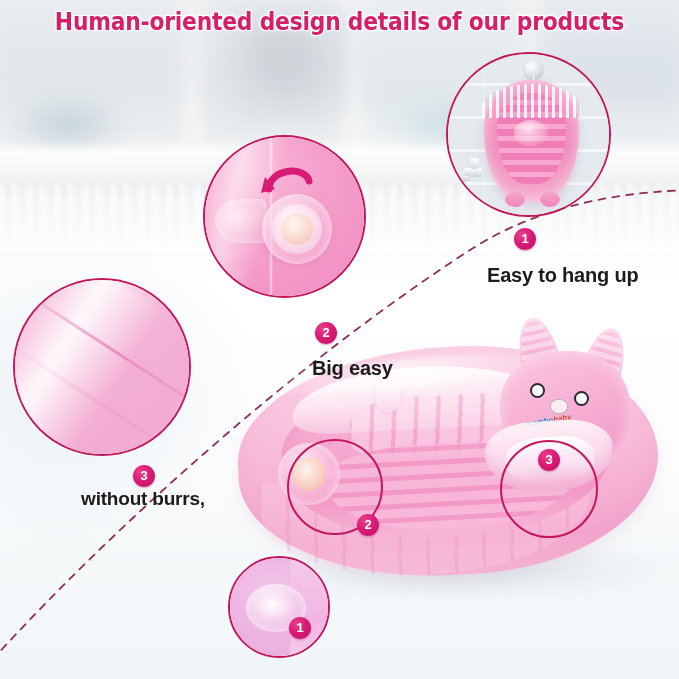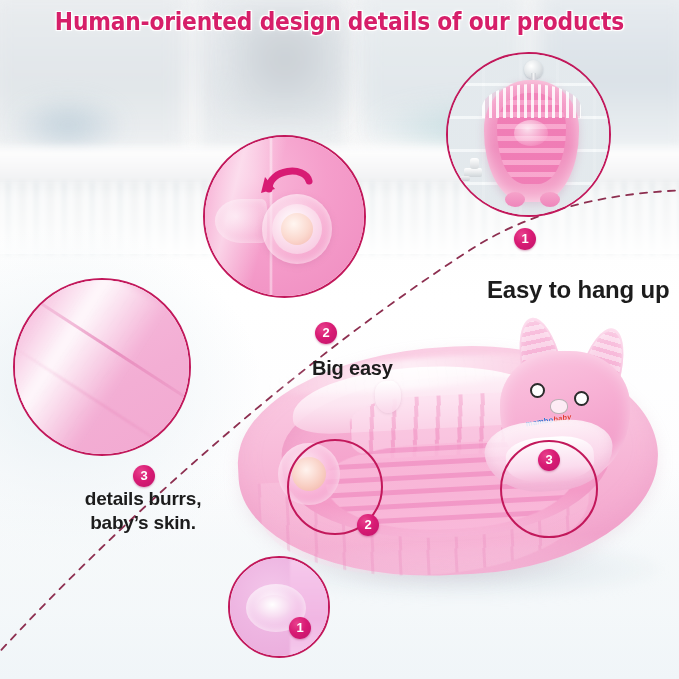--- a/index.html
+++ b/index.html
@@ -470,21 +470,21 @@
 
   
   .caption {
     position: absolute;
     color: #1c1c1c;
     font-family: "Liberation Sans", sans-serif;
     font-weight: 700;
     letter-spacing: -0.2px;
     white-space: nowrap;
   }
-  .cap-hang  { left: 487px; top: 276px; font-size: 24px; }
+  .cap-hang  { left: 487px; top: 264px; font-size: 20px; }
   .cap-drain { left: 312px; top: 357px; font-size: 20px; }
   .cap-seam  {
     left: 18px; top: 487px; width: 250px; text-align: center;
     font-size: 19px; line-height: 24px; white-space: normal;
   }
 </style>
 </head>
 <body>
 
 <div id="stage">
@@ -592,17 +592,16 @@
   <div class="badge b-hang">1</div>
   <div class="badge b-drain">2</div>
   <div class="badge b-seam">3</div>
   <div class="badge b-valve">1</div>
   <div class="badge b-pdrain">2</div>
   <div class="badge b-pseam">3</div>
 
   <div class="caption cap-hang">Easy to hang up</div>
   <div class="caption cap-drain">Big easy</div>
   <div class="caption cap-seam">
-    <div>details burrs,</div>
-    <div>baby’s skin.</div>
+    <div>without burrs,</div>
   </div>
 
 </div>
 
 </body></html>

